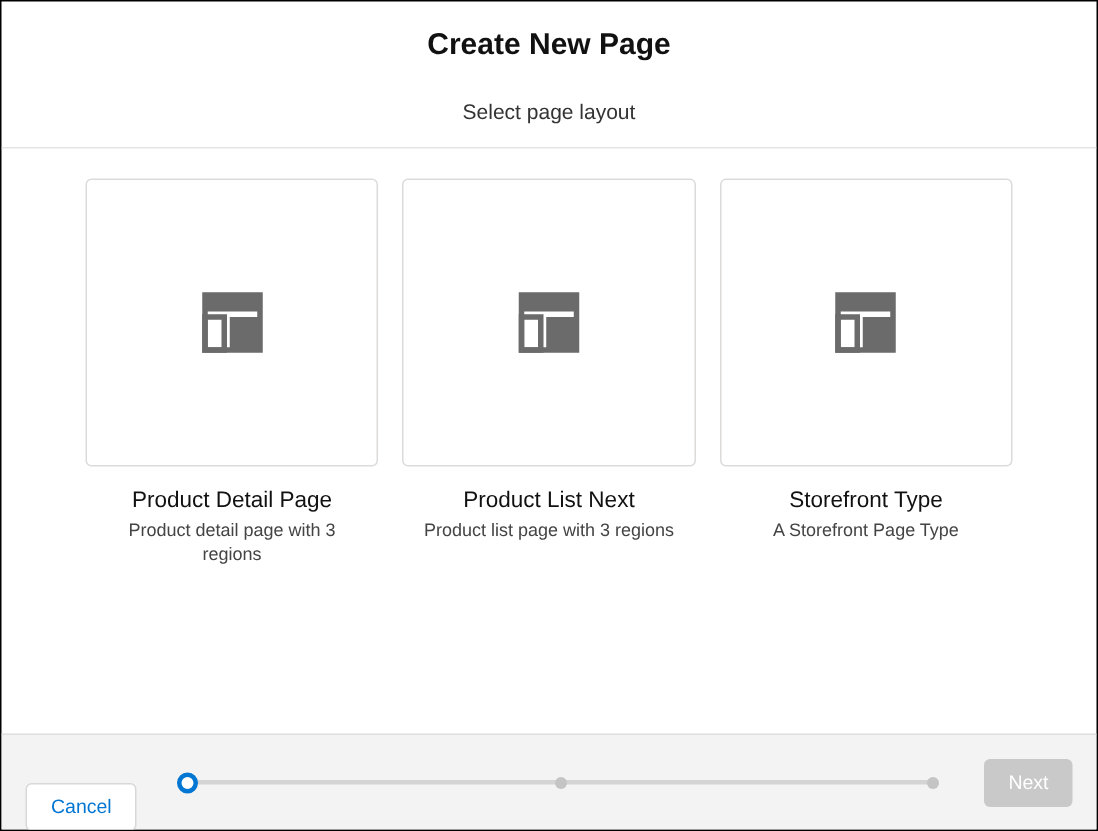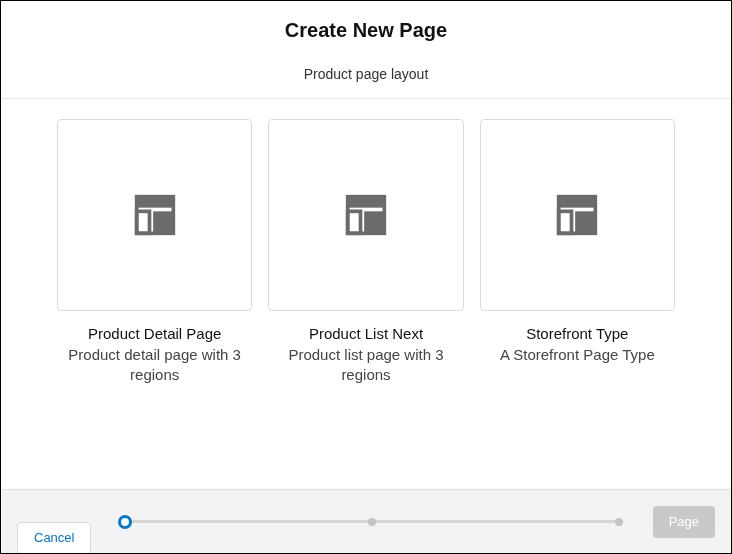--- a/index.html
+++ b/index.html
@@ -53,21 +53,21 @@
       background: #fff;
     }
     .card-label {
       margin-top: 14px;
       font-size: 15px;
       color: #111;
       text-align: center;
     }
     .card-desc {
       margin-top: 3px;
-      font-size: 15px;
+      font-size: 12px;
       color: #444;
       text-align: center;
       line-height: 1.35;
       max-width: 180px;
     }
     .footer {
       background: #f3f3f3;
       border-top: 1px solid #e0e0e0;
       height: 64px;
       display: flex;
@@ -129,21 +129,21 @@
     .layout-icon {
       width: 44px;
       height: 44px;
     }
   </style>
 </head>
 <body>
 
 <div class="header">
   <div class="title">Create New Page</div>
-  <div class="subtitle">Product page layout</div>
+  <div class="subtitle">Select page layout</div>
 </div>
 
 <div class="content">
 
   <div class="card-wrapper">
     <div class="card">
       <svg class="layout-icon" viewBox="0 0 48 48">
         <rect x="4" y="4" width="40" height="40" fill="none" stroke="#6b6b6b" stroke-width="4"></rect>
         <rect x="4" y="4" width="40" height="12" fill="#6b6b6b"></rect>
         <rect x="4" y="20" width="14" height="24" fill="none" stroke="#6b6b6b" stroke-width="4"></rect>
@@ -183,14 +183,14 @@
 </div>
 
 <div class="footer">
   <button class="btn btn-cancel">Cancel</button>
   <div class="progress">
     <div class="progress-line"></div>
     <div class="progress-dot active" style="left:10px"></div>
     <div class="progress-dot" style="left:50%"></div>
     <div class="progress-dot" style="left:calc(100% - 10px)"></div>
   </div>
-  <button class="btn btn-next">Page</button>
+  <button class="btn btn-next">Next</button>
 </div>
 
 </body></html>

